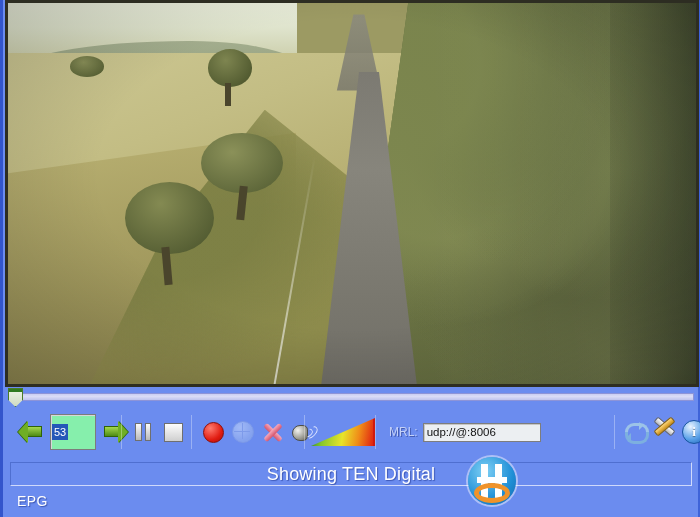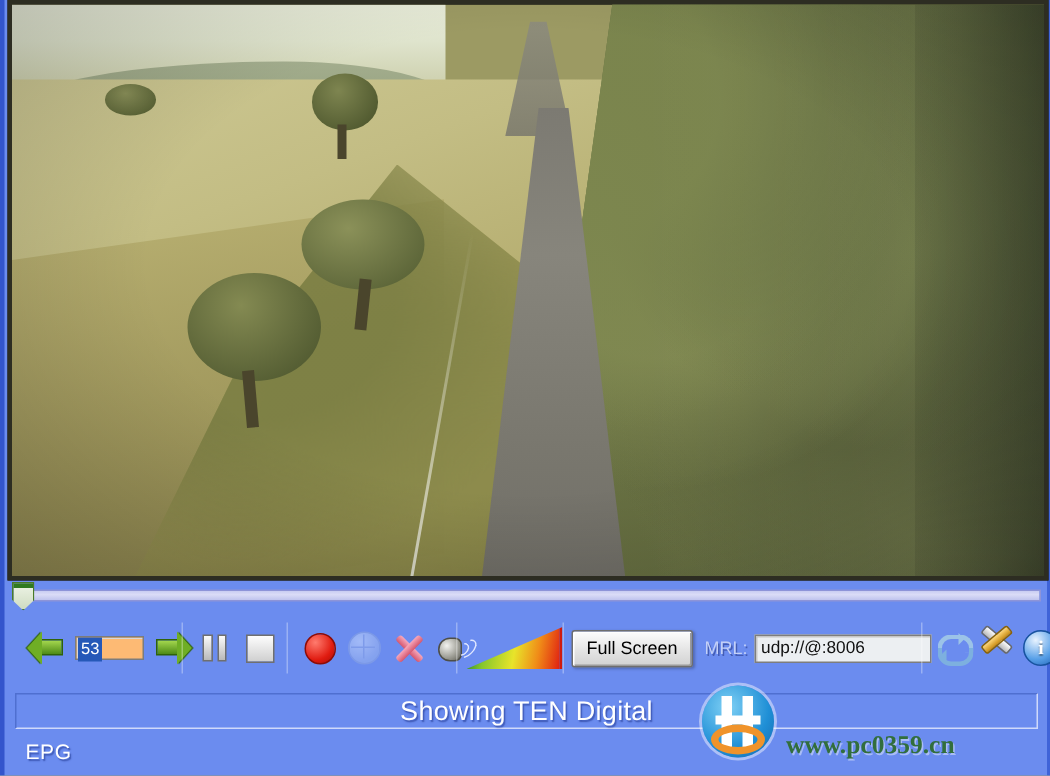--- a/index.html
+++ b/index.html
@@ -165,23 +165,23 @@
   .arrow:after{
     content:"";position:absolute;left:0;top:0;width:0;height:0;
     border-top:11px solid transparent;border-bottom:11px solid transparent;
     border-right:10px solid #6fae25;
     filter:drop-shadow(-1px 0 0 #2f6308);
   }
   .arrow.right{transform:scaleX(-1);}
 
   
   .ch-input{
-    width:46px;height:16px;background:#fdba74;border:1px solid #7c7c7c;
+    width:46px;height:36px;background:#86efac;border:1px solid #7c7c7c;
     box-shadow:inset 1px 1px 0 #d8d8d8;
-    display:flex;align-items:flex-start;box-sizing:border-box;
+    display:flex;align-items:center;box-sizing:border-box;
     margin:0 4px;
   }
   .ch-val{
     background:#2558b8;color:#fff;font-size:11px;line-height:14px;
     padding:1px 2px;margin-left:1px;letter-spacing:0;
   }
 
   
   .pause{width:16px;height:18px;display:flex;gap:3px;}
   .pause i{flex:1;background:linear-gradient(#fbfbfb,#b9b9b9);border:1px solid #6f6f6f;display:block;}
@@ -406,21 +406,20 @@
 
     <div class="sep" style="left:298px;"></div>
 
     <div class="grp" style="left:305px;">
       <span class="signal"></span>
     </div>
 
     <div class="sep" style="left:369px;"></div>
 
     <div class="grp" style="left:375px;">
-      <div class="fsbtn">Full Screen</div>
       <span class="mrl-label">MRL:</span>
       <div class="mrl-input">udp://@:8006</div>
     </div>
 
     <div class="sep" style="left:608px;"></div>
 
     <div class="grp" style="left:613px;">
       <div class="ibtn">
         <span class="refresh">
           <span class="r1"></span>
@@ -450,16 +449,15 @@
     <span class="epg-label">EPG</span>
   </div>
 
   <div class="watermark">
     <div class="wm-logo">
       <span class="bar b1"></span>
         <span class="bar b2"></span>
         <span class="bar b3"></span>
       <span class="o"></span>
     </div>
-    <div class="wm-url">www.pc0359.cn</div>
   </div>
 
 </div>
 
 </body></html>

